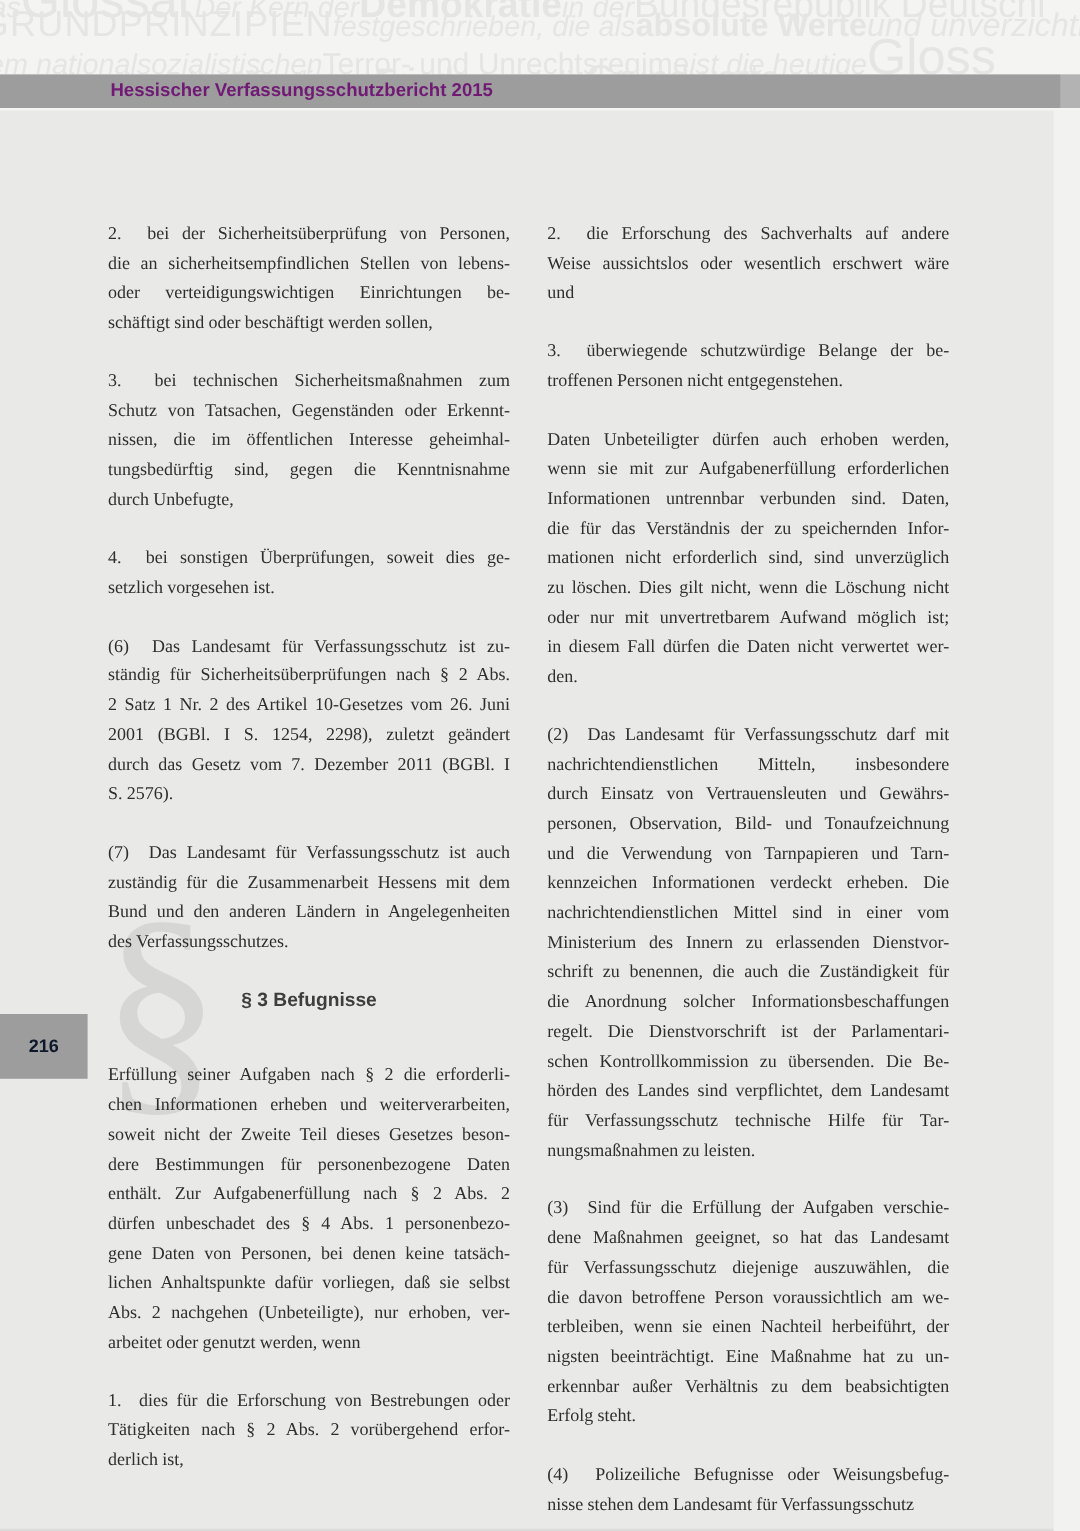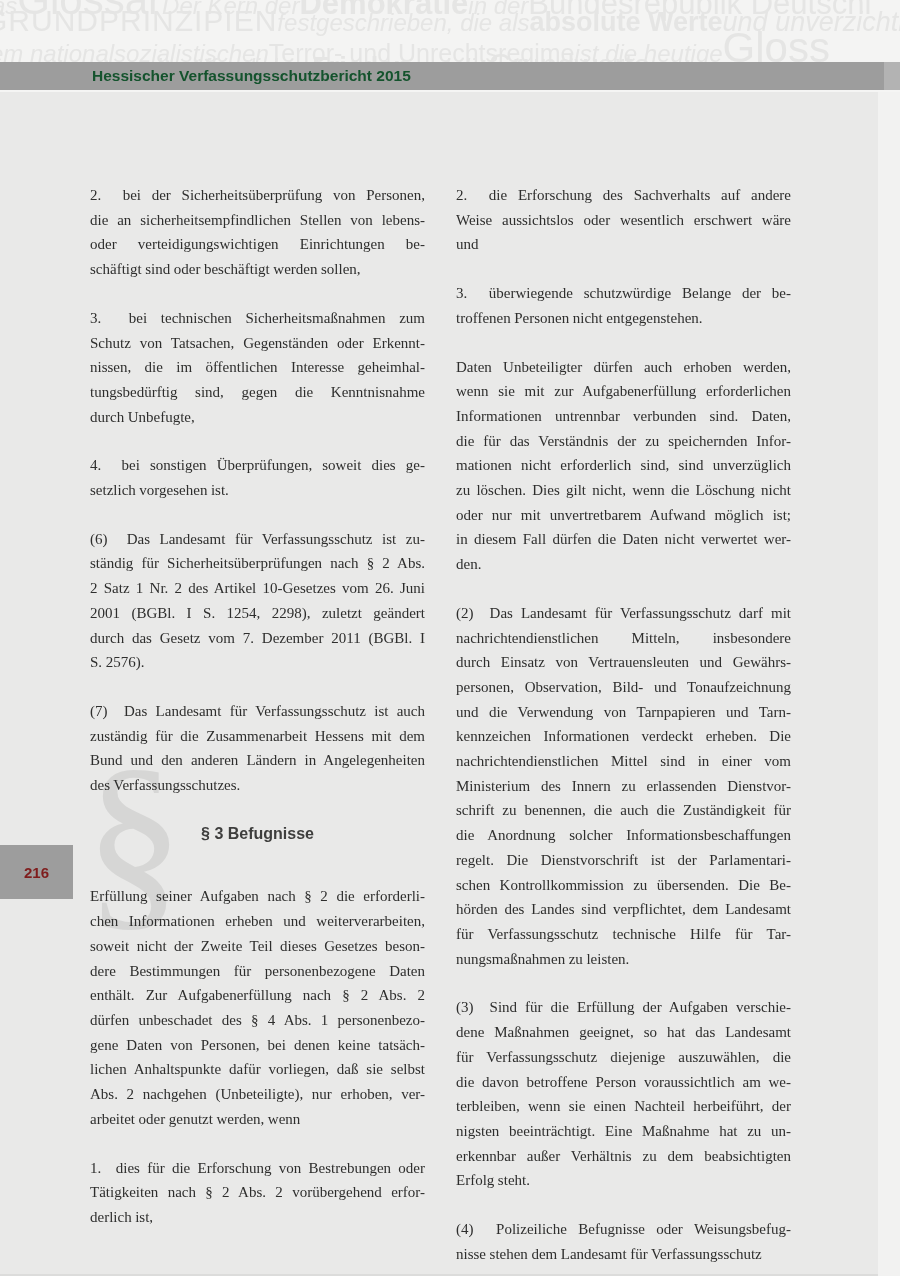--- a/index.html
+++ b/index.html
@@ -16,25 +16,25 @@
   .seg-b{font-weight:bold;}
   .seg-md{font-size:27px;}
   .seg-lg{font-size:31px;}
   .seg-xl{font-size:25px;}
   .seg-xxl{font-size:42px;}
   .seg-caps{font-size:30px;letter-spacing:1px;}
   
   .bar{position:absolute;top:62px;left:0;width:884px;height:28px;background:#9d9d9d;z-index:2;}
   .bar-ext{position:absolute;top:62px;left:884px;right:0;height:28px;background:#b3b3b3;z-index:2;}
   .bar-under{position:absolute;top:90px;left:0;width:100%;height:2px;background:#f5f5f4;z-index:2;}
-  .bar-title{position:absolute;left:92px;top:62px;height:24px;line-height:28px;color:#14532d;font-weight:bold;font-size:15.5px;z-index:3;}
+  .bar-title{position:absolute;left:92px;top:62px;height:24px;line-height:28px;color:#701a75;font-weight:bold;font-size:15.5px;z-index:3;}
   
   .right-strip{position:absolute;top:92px;right:0;width:22px;height:1184px;background:#f2f2f1;z-index:0;}
   .bottom-edge{position:absolute;bottom:0;left:0;width:878px;height:2px;background:#dcdcdb;}
-  .tab{position:absolute;left:0;top:845px;width:73px;height:54px;background:#9d9d9d;color:#7f1d1d;
+  .tab{position:absolute;left:0;top:845px;width:73px;height:54px;background:#9d9d9d;color:#0f172a;
        font-weight:bold;font-size:15px;display:flex;align-items:center;justify-content:center;z-index:2;}
   .watermark-para{position:absolute;left:84px;top:758px;font-family:"Liberation Serif",serif;
        font-size:200px;line-height:160px;color:#d6d6d5;z-index:0;}
   
   .col{position:absolute;top:143px;width:335px;font-family:"Liberation Serif",serif;font-size:15px;
        color:#2e2e2d;z-index:1;margin-top:40px;}
   .col-left{left:90px;}
   .col-right{left:456px;}
   .block{margin-bottom:24px;}
   .tl{line-height:24.7px;text-align:justify;text-align-last:justify;word-spacing:-0.2px;overflow:hidden;}

